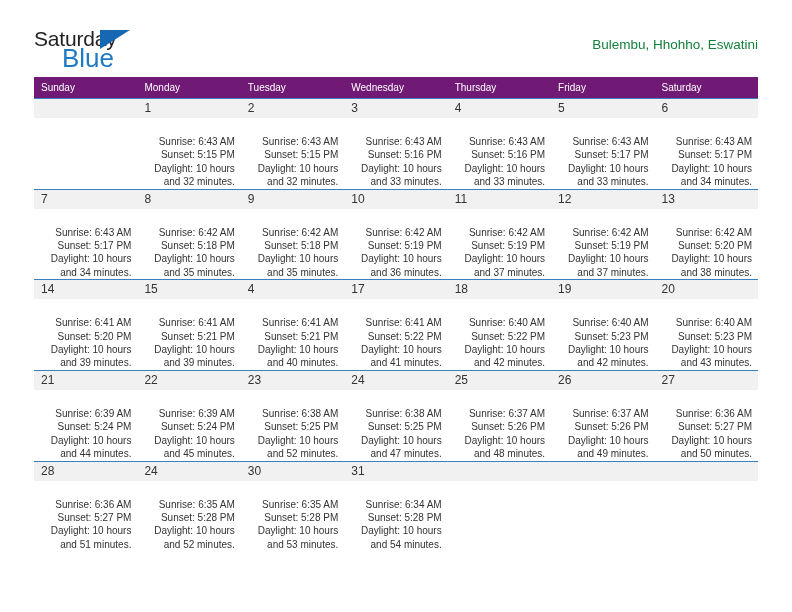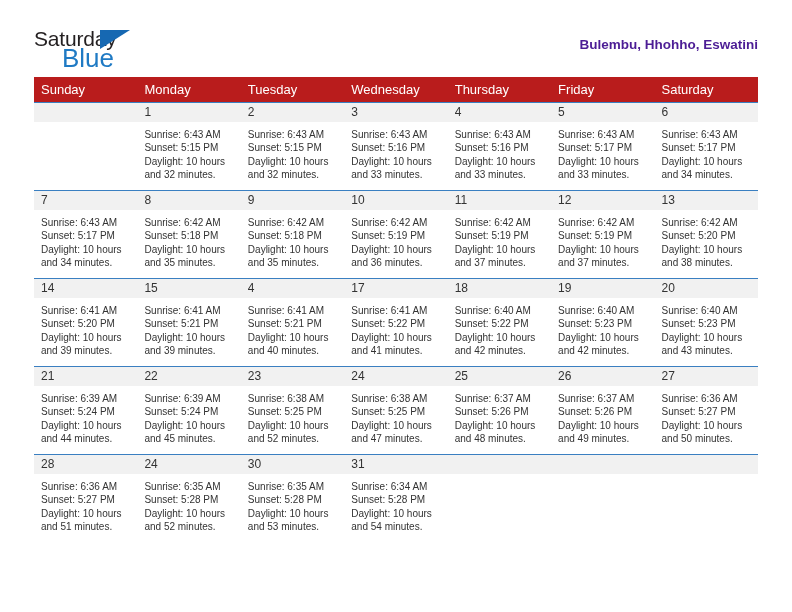--- a/index.html
+++ b/index.html
@@ -67,38 +67,37 @@
   }
   .cal-title {
     font-size: 27px;
     font-weight: normal;
     color: #3b3b3b;
     line-height: 30px;
     letter-spacing: 0.2px;
   }
   .cal-subtitle {
     font-size: 13.5px;
-    color: #4c1d95;
+    color: #15803d;
     line-height: 20px;
     margin-top: 5px;
-    font-weight: bold;
   }
 
   
   .calendar {
     width: 724px;
     margin-top: 5px;
     border-collapse: collapse;
     table-layout: fixed;
   }
   .calendar th {
-    background: #b91c1c;
+    background: #701a75;
     color: #ffffff;
     font-weight: normal;
-    font-size: 13px;
+    font-size: 10px;
     text-align: left;
     padding: 5px 0 5px 7px;
     height: 20px;
     box-sizing: border-box;
     border: none;
   }
   .calendar td {
     vertical-align: top;
     padding: 0;
     border-top: 1.5px solid #3a7fc1;
@@ -112,24 +111,25 @@
     background: #f1f1f1;
     font-size: 12px;
     color: #333333;
     padding: 3px 0 3px 7px;
     height: 19px;
     box-sizing: border-box;
     line-height: 13px;
   }
   td.empty .daynum { background: #f1f1f1; }
   .details {
-    padding: 6px 6px 0 7px;
+    padding: 17px 6px 0 7px;
     font-size: 10px;
     line-height: 13.4px;
     color: #333333;
+    text-align: right;
   }
   .details div { white-space: nowrap; }
 </style>
 </head>
 <body>
 
 <div class="page">
 
   <div class="header">
     <div class="logo">

